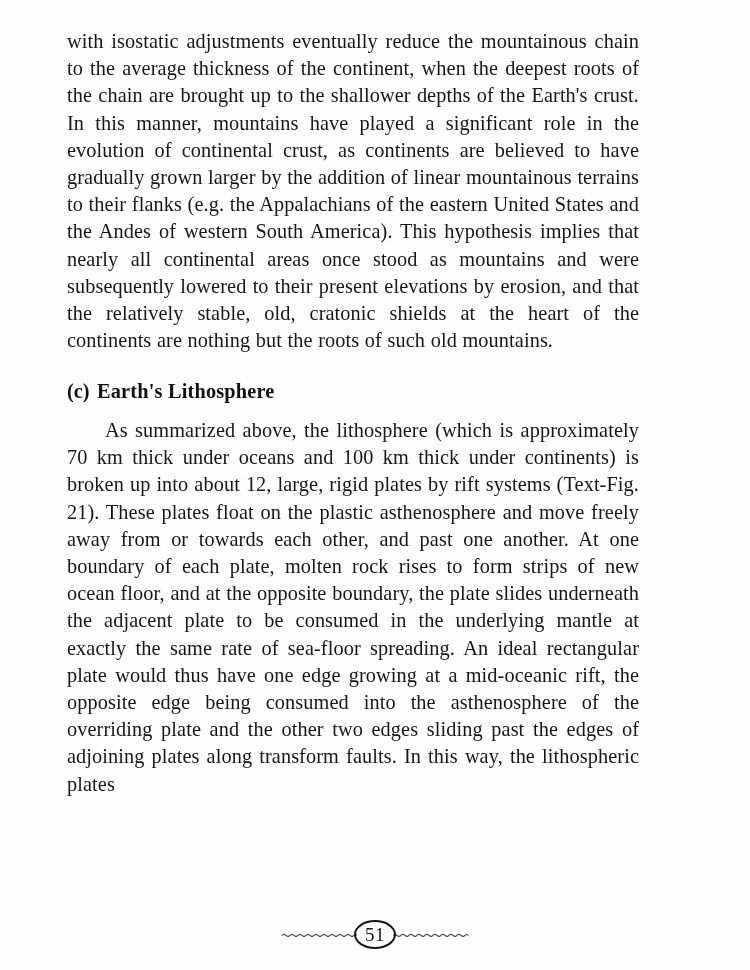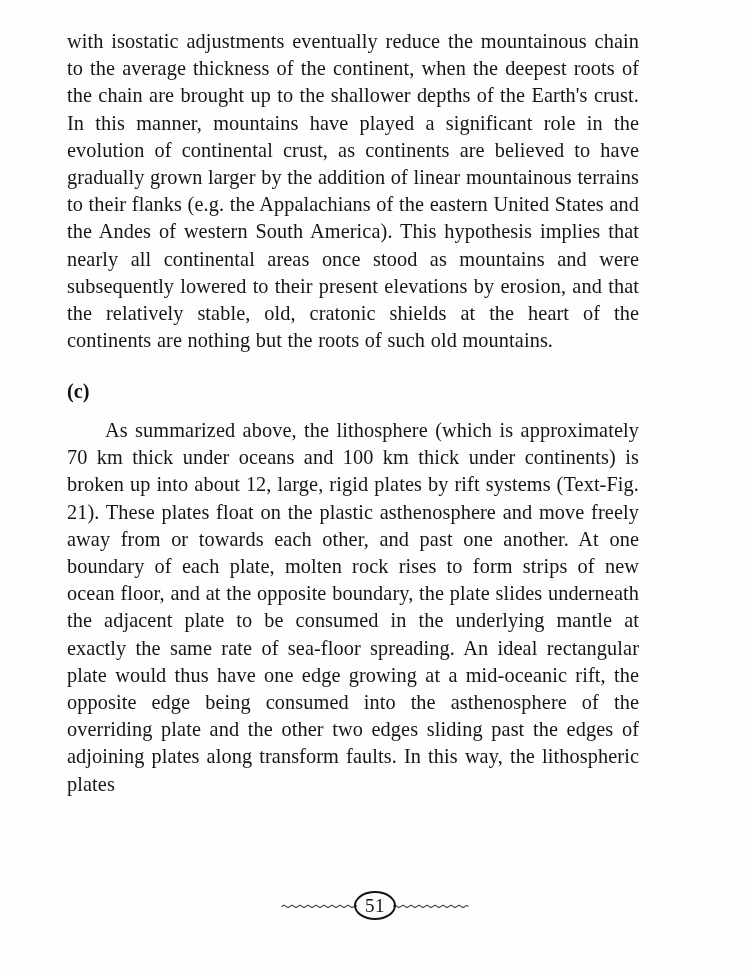--- a/index.html
+++ b/index.html
@@ -81,25 +81,25 @@
   .heading-line2 {
     display: block;
     text-align: left;
     letter-spacing: 0.2px;
   }
 
   
   .footer {
     position: absolute;
     left: 0;
-    top: 882px;
+    top: 903px;
     width: 750px;
     height: 46px;
     display: flex;
-    align-items: center;
+    align-items: flex-end;
     justify-content: center;
   }
   .footer-inner {
     display: flex;
     align-items: center;
     justify-content: center;
     gap: 0;
   }
   .footer-rule {
     width: 76px;
@@ -138,20 +138,21 @@
 
 <div class="page">
 
   <div class="content">
 
     <p class="para">with isostatic adjustments eventually reduce the mountainous chain to the average thickness of the continent, when the deepest roots of the chain are brought up to the shallower depths of the Earth's crust. In this manner, mountains have played a significant role in the evolution of continental crust, as continents are believed to have gradually grown larger by the addition of linear mountainous terrains to their flanks (e.g. the Appalachians of the eastern United States and the Andes of western South America). This hypothesis implies that nearly all continental areas once stood as mountains and were subsequently lowered to their present elevations by erosion, and that the relatively stable, old, cratonic shields at the heart of the continents are nothing but the roots of such old mountains.</p>
 
     <div class="heading">
       <span class="heading-marker">(c)</span>
       <span class="heading-text">
+        <span class="heading-line2">Earth's Lithosphere</span>
       </span>
     </div>
 
     <p class="para indented">As summarized above, the lithosphere (which is approximately 70 km thick under oceans and 100 km thick under continents) is broken up into about 12, large, rigid plates by rift systems (Text-Fig. 21). These plates float on the plastic asthenosphere and move freely away from or towards each other, and past one another. At one boundary of each plate, molten rock rises to form strips of new ocean floor, and at the opposite boundary, the plate slides underneath the adjacent plate to be consumed in the underlying mantle at exactly the same rate of sea-floor spreading. An ideal rectangular plate would thus have one edge growing at a mid-oceanic rift, the opposite edge being consumed into the asthenosphere of the overriding plate and the other two edges sliding past the edges of adjoining plates along transform faults. In this way, the lithospheric plates</p>
 
   </div>
 
   <div class="footer">
     <div class="footer-inner">
 

